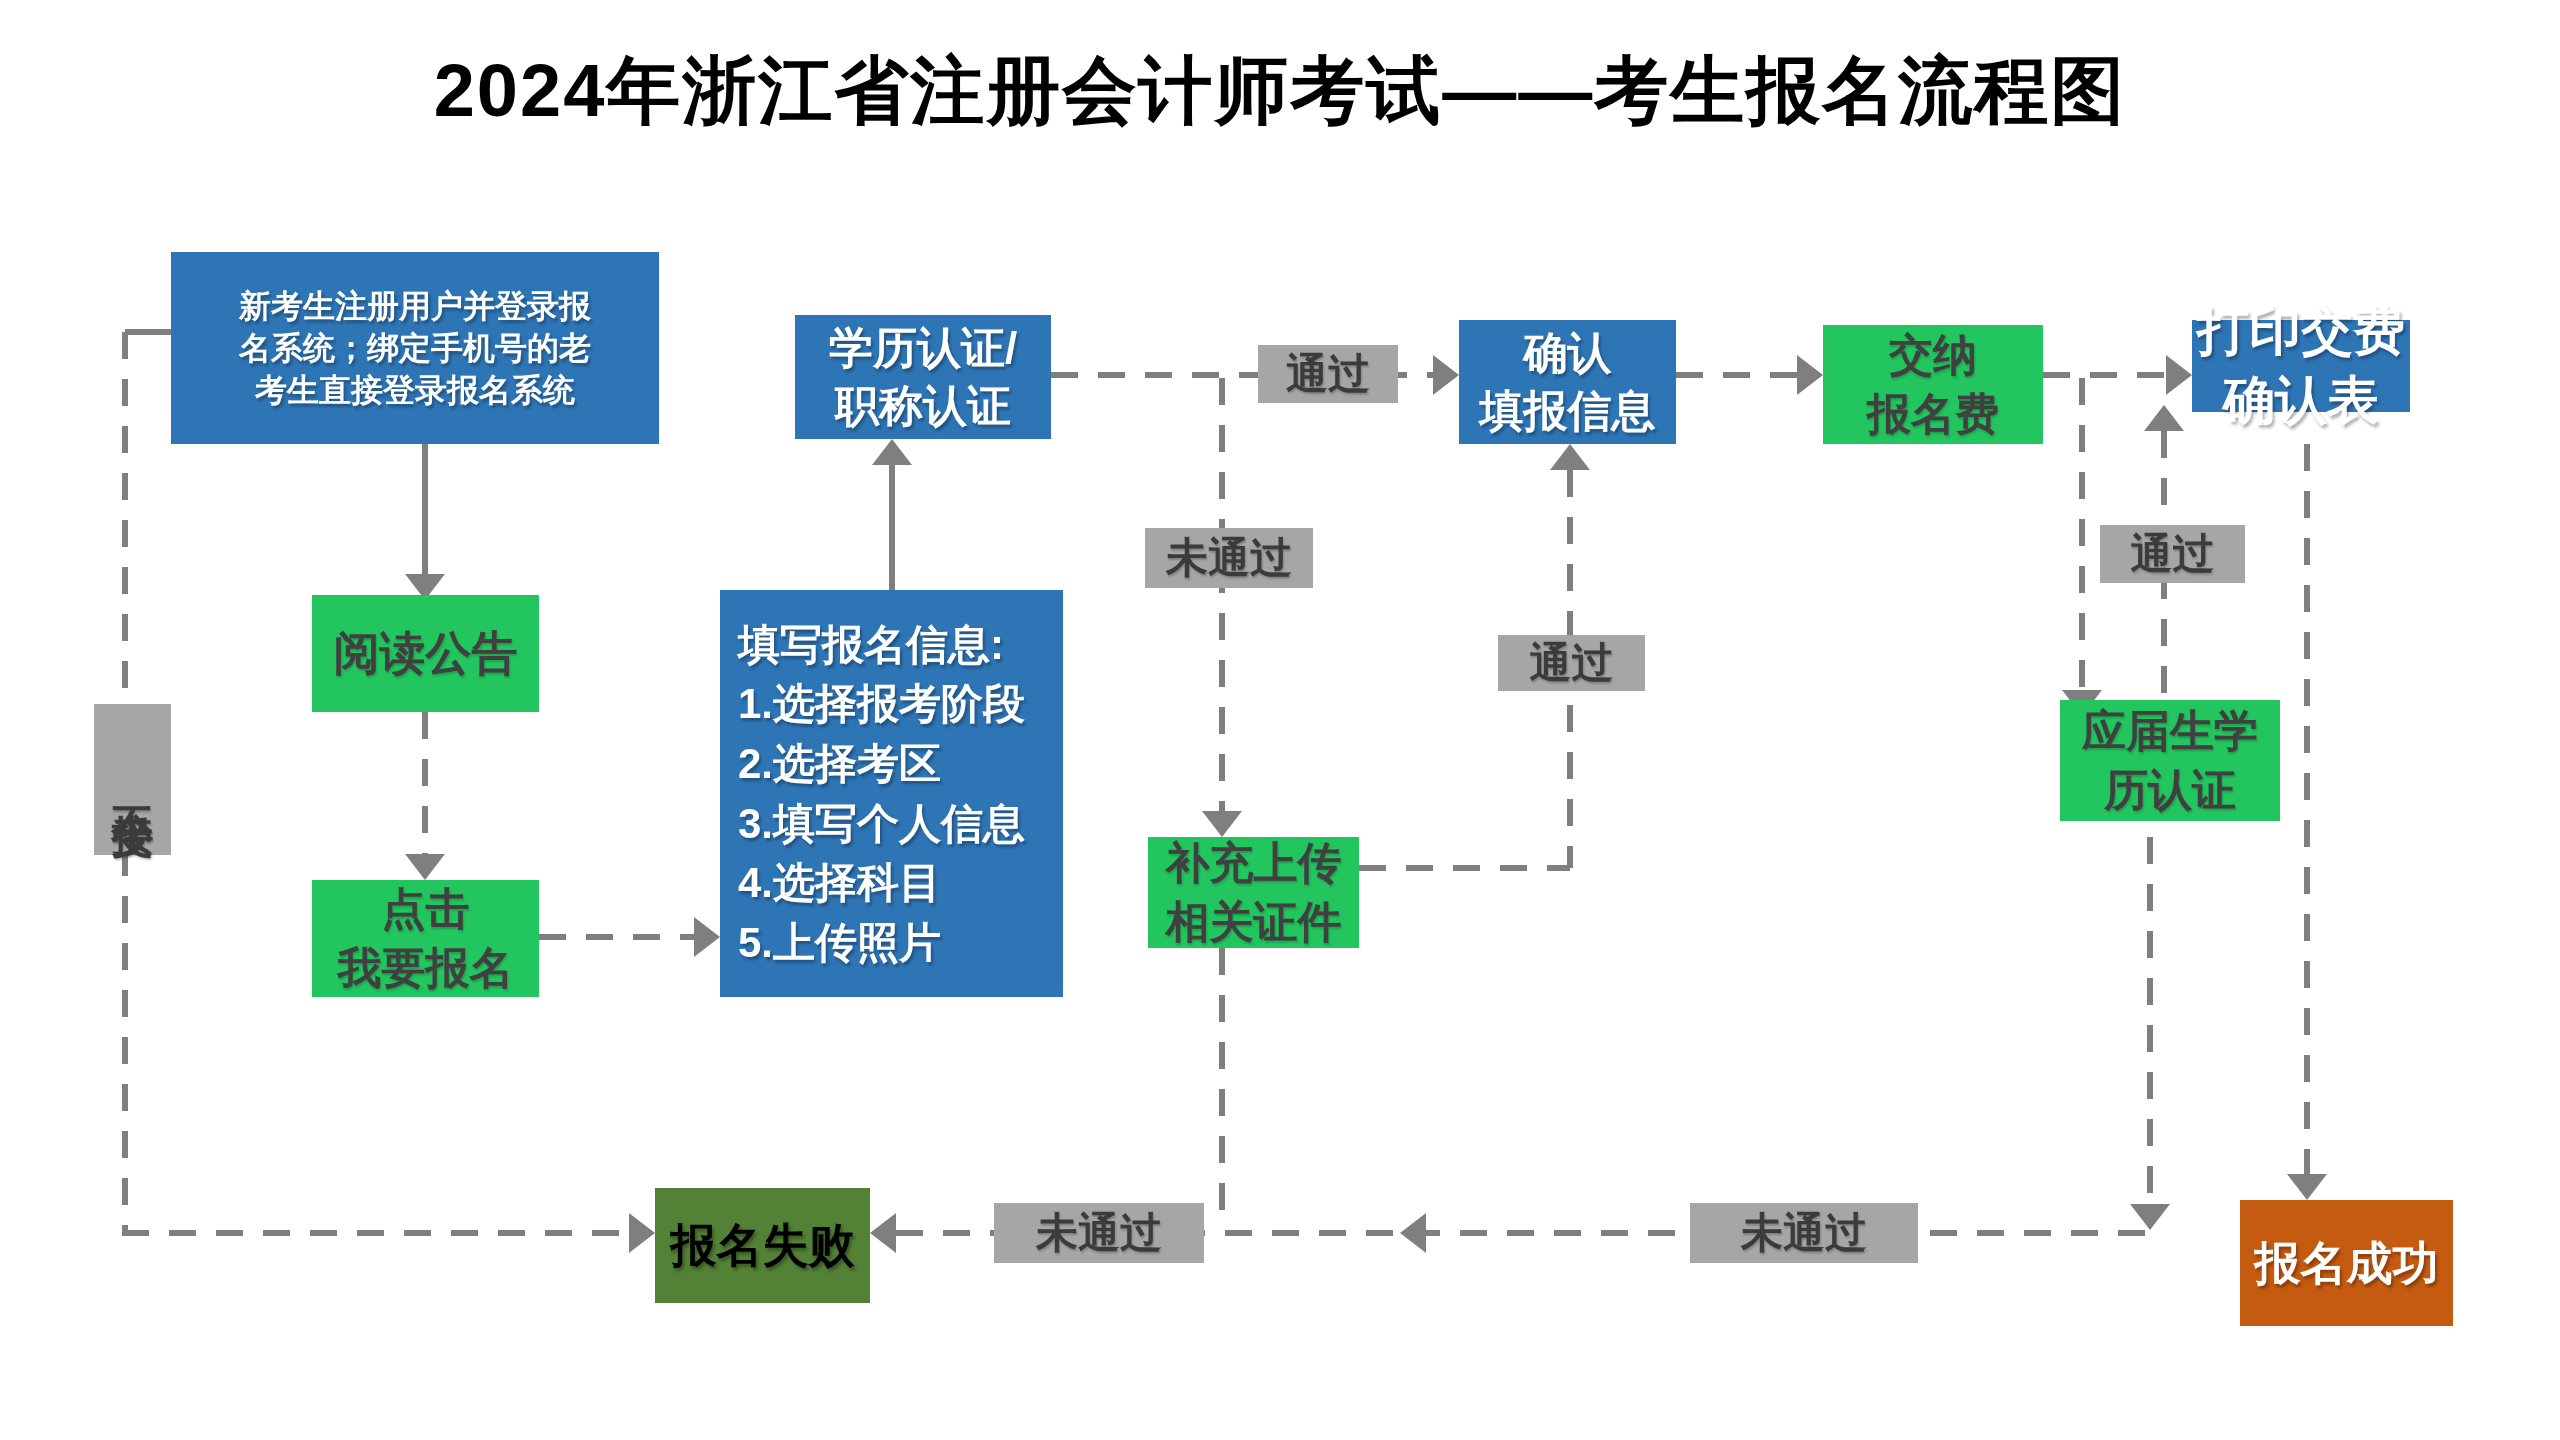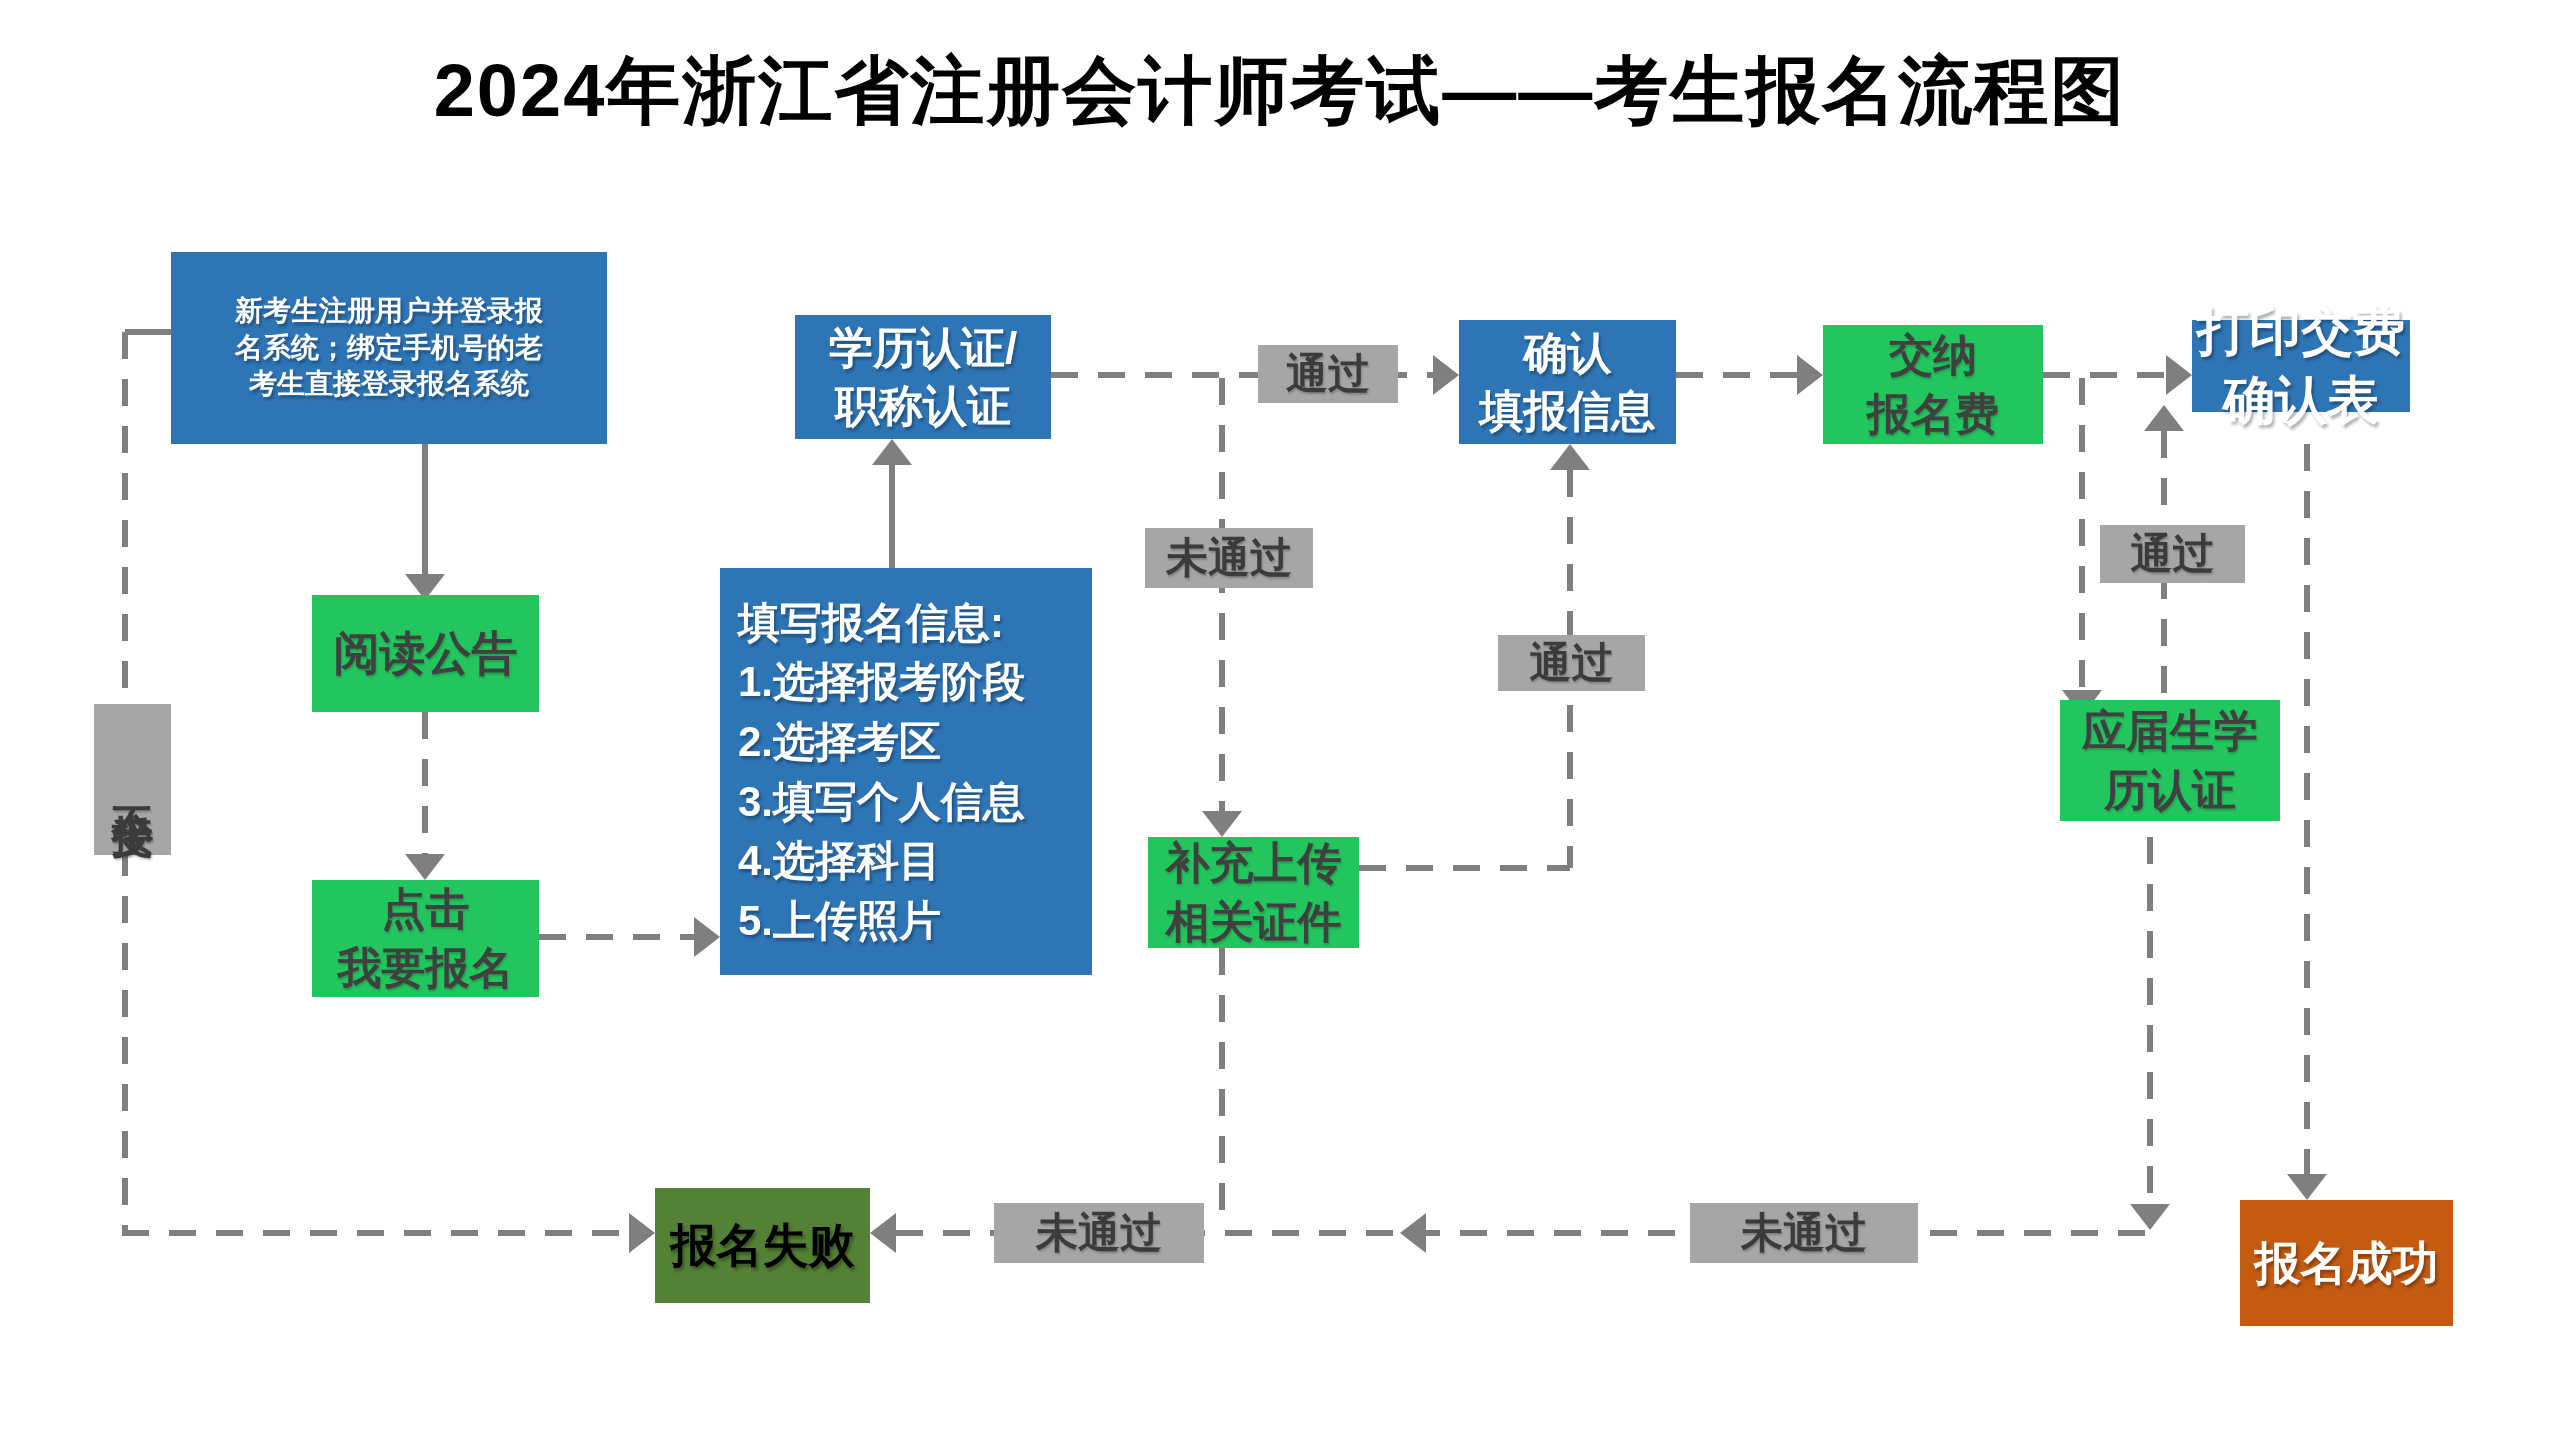--- a/index.html
+++ b/index.html
@@ -20,24 +20,24 @@
   .dark {background:#2E75B6;color:#ffffff;text-shadow:2px 3px 3px rgba(0,0,0,.30);}
   .light{background:#22c55e;color:#404040;text-shadow:1px 2px 2px rgba(0,0,0,.18);}
   .green{background:#538135;color:#000000;text-shadow:2px 3px 3px rgba(0,0,0,.30);}
   .orange{background:#C55A11;color:#ffffff;text-shadow:2px 3px 3px rgba(0,0,0,.30);}
   .glabel{
     position:absolute;display:flex;align-items:center;justify-content:center;
     background:#A6A6A6;color:#3B3B3B;font-size:42px;text-shadow:1px 2px 2px rgba(0,0,0,.22);
     box-sizing:border-box;z-index:3;
   }
   .vtext{writing-mode:vertical-rl;text-orientation:upright;letter-spacing:4px;}
-  .n-start  {left:171px; top:252px; width:436px;height:192px;font-size:28px;}
+  .n-start  {left:171px; top:252px; width:488px;height:192px;font-size:32px;}
   .n-read   {left:312px; top:595px; width:227px;height:117px;font-size:46px;}
   .n-click  {left:312px; top:880px; width:227px;height:117px;font-size:44px;}
-  .n-fill   {left:720px; top:568px; width:372px;height:407px;font-size:42px;
+  .n-fill   {left:720px; top:590px; width:343px;height:407px;font-size:42px;
              justify-content:flex-start;text-align:left;padding-left:18px;line-height:1.42;}
   .n-edu    {left:795px; top:315px; width:256px;height:124px;font-size:44px;}
   .n-confirm{left:1459px;top:320px; width:217px;height:124px;font-size:44px;}
   .n-pay    {left:1823px;top:325px; width:220px;height:119px;font-size:44px;}
   .n-print  {left:2192px;top:320px; width:218px;height:92px;font-size:52px;}
   .n-fresh  {left:2060px;top:700px; width:220px;height:121px;font-size:44px;}
   .n-supp   {left:1148px;top:837px; width:211px;height:111px;font-size:44px;}
   .n-fail   {left:655px; top:1188px;width:215px;height:115px;font-size:46px;}
   .n-success{left:2240px;top:1200px;width:213px;height:126px;font-size:46px;}
   .l-pass1  {left:1258px;top:345px; width:140px;height:58px;}

